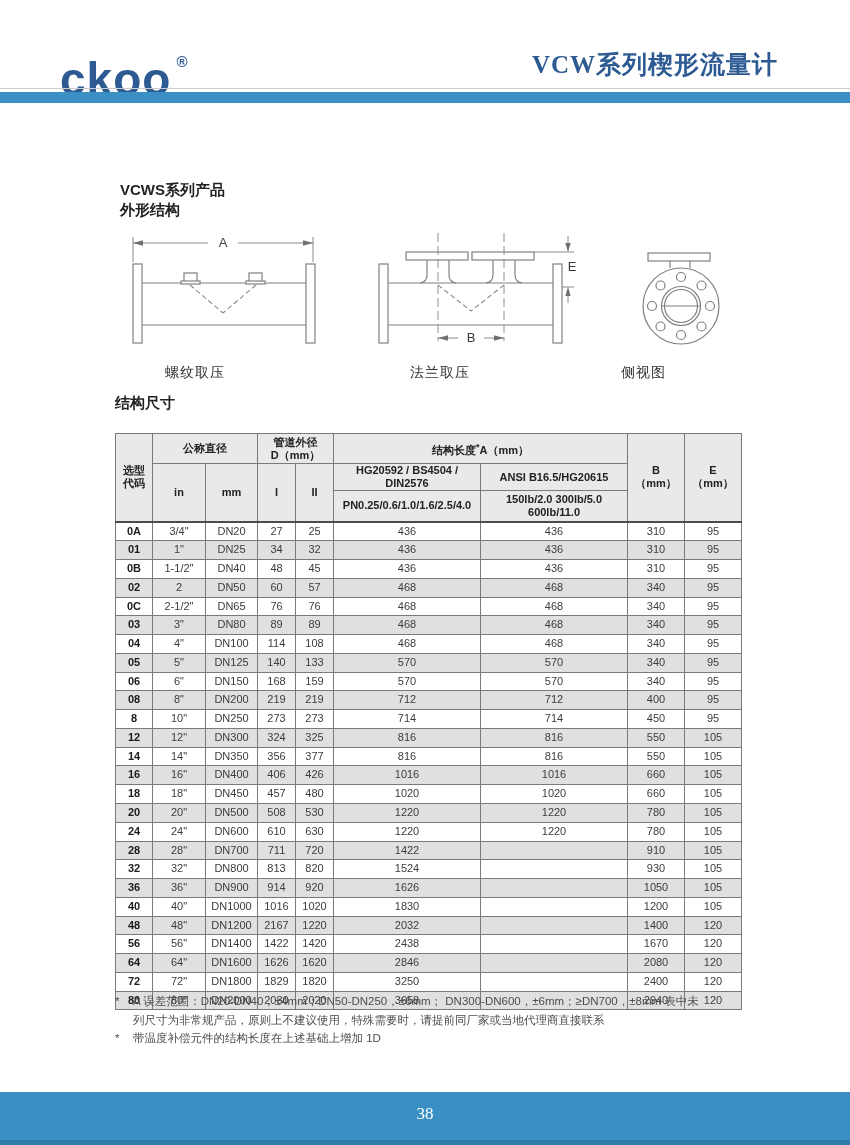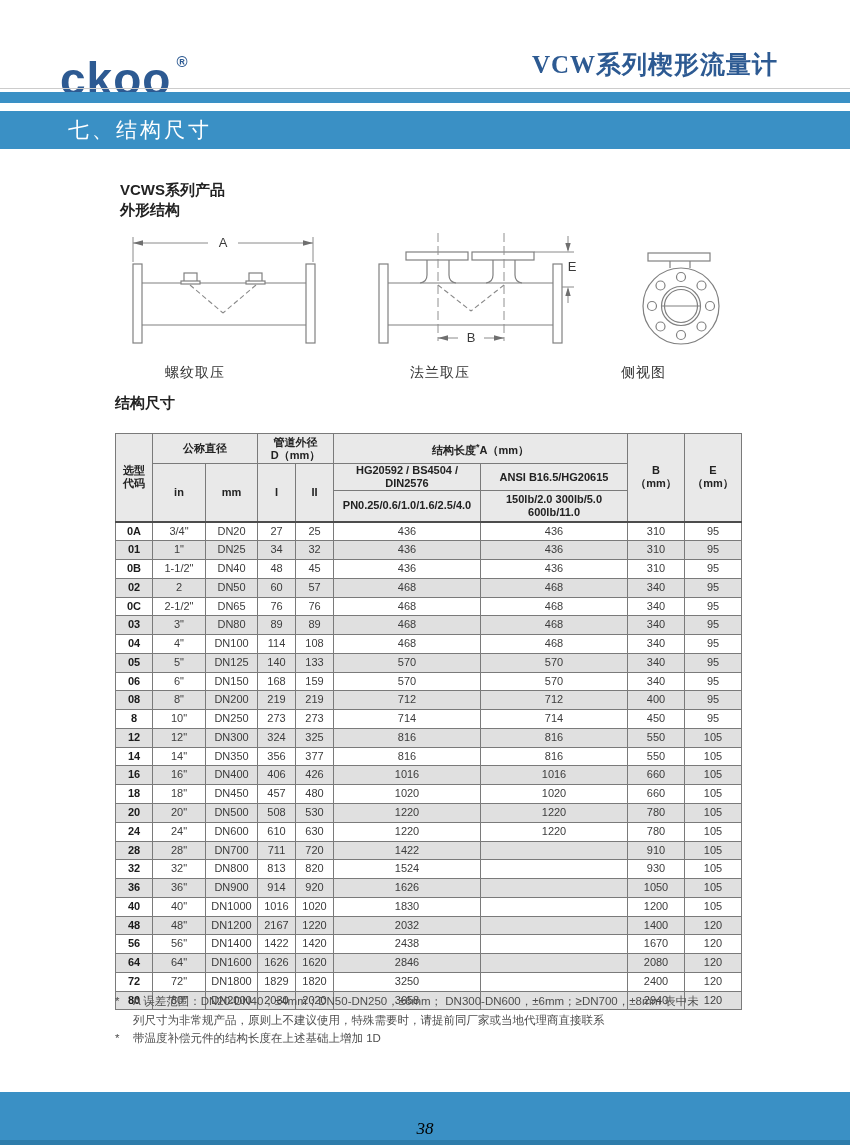--- a/index.html
+++ b/index.html
@@ -44,43 +44,40 @@
   
   .footnotes{position:absolute;left:115px;top:992px;width:640px;font-size:11.5px;
         color:#4d4d4d;line-height:18.5px;}
   .fn-row{display:flex;}
   .fn-star{width:18px;flex:0 0 18px;}
   .fn-text{flex:1;}
 
   
   .footer{position:absolute;left:0;top:1092px;width:850px;height:48px;background:#3a90c5;
         border-bottom:5px solid #2e7cab;text-align:center;}
-  .footer .pageno{display:inline-block;margin-top:27px;color:#000000;font-size:17px;
-        font-family:"Liberation Serif","DejaVu Serif",serif;font-style:italic;}
+  .footer .pageno{display:inline-block;margin-top:12px;color:#ffffff;font-size:17px;
+        font-family:"Liberation Serif","DejaVu Serif",serif;}
 
   svg .ln{stroke:#808080;stroke-width:1.2;fill:none;}
   svg .lnthin{stroke:#8a8a8a;stroke-width:1;fill:none;}
   svg .dash{stroke:#8a8a8a;stroke-width:1.1;fill:none;stroke-dasharray:5,3;}
   svg .cl{stroke:#909090;stroke-width:1;fill:none;stroke-dasharray:9,4;}
   svg .box{fill:#ffffff;stroke:#808080;stroke-width:1.2;}
   svg .hole{fill:#ffffff;stroke:#808080;stroke-width:1.2;}
   svg .arr{fill:#6f6f6f;stroke:none;}
 </style>
 </head>
 <body>
 
 <div class="page">
 
   <div class="logo"><span>ckoo</span><sup>®</sup></div>
   <div class="doc-title">VCW系列楔形流量计</div>
   <div class="hairline"></div>
   <div class="band-thin"></div>
-  <div class="band-thick">
-    <div class="band-text">七、结构尺寸</div>
-  </div>
 
   <div class="intro">
     <div>VCWS系列产品</div>
     <div>外形结构</div>
   </div>
 
   <svg class="drawing-svg" viewBox="0 0 650 160" xmlns="http://www.w3.org/2000/svg">
 
     <g>
       <line class="lnthin" x1="23" y1="11" x2="23" y2="36"></line>

